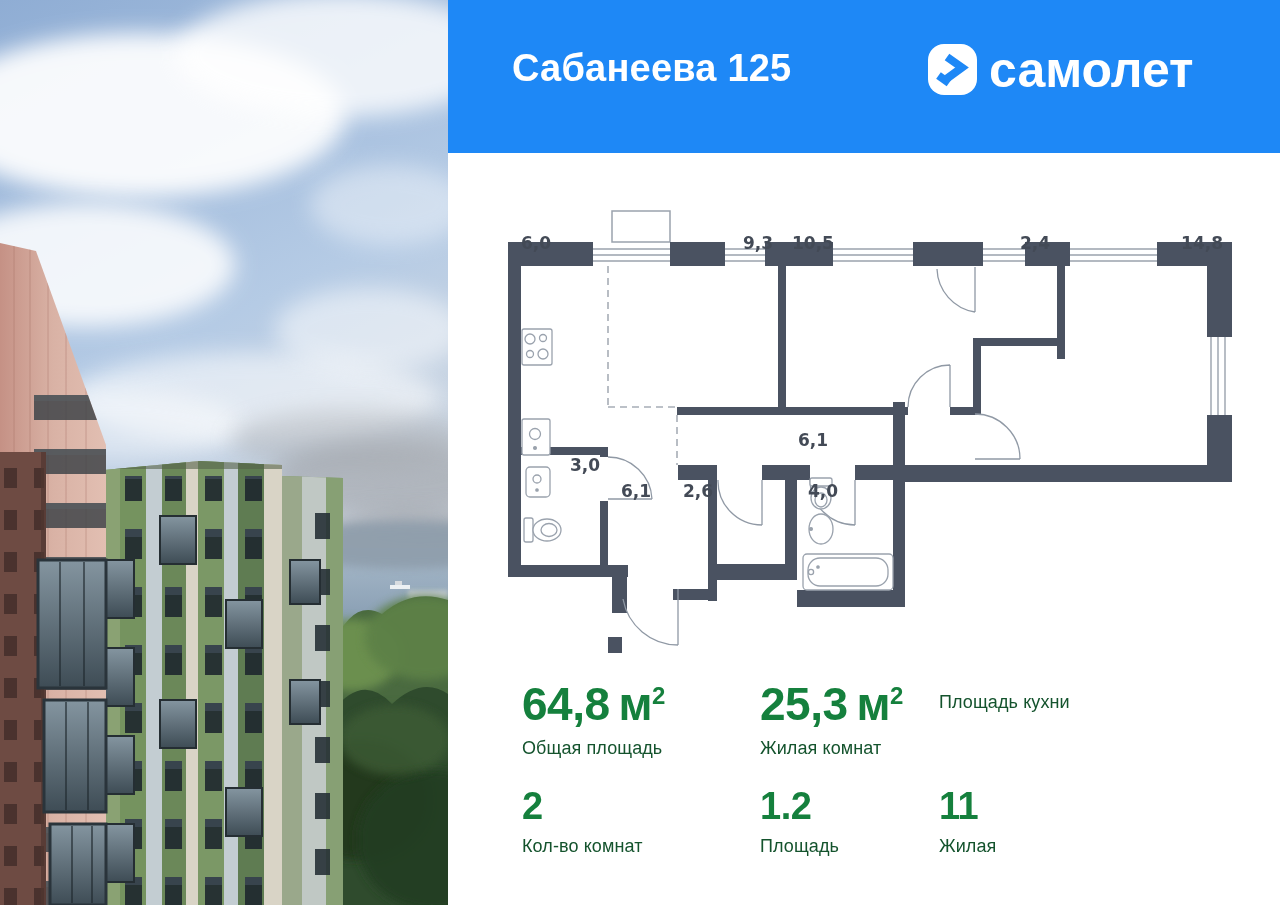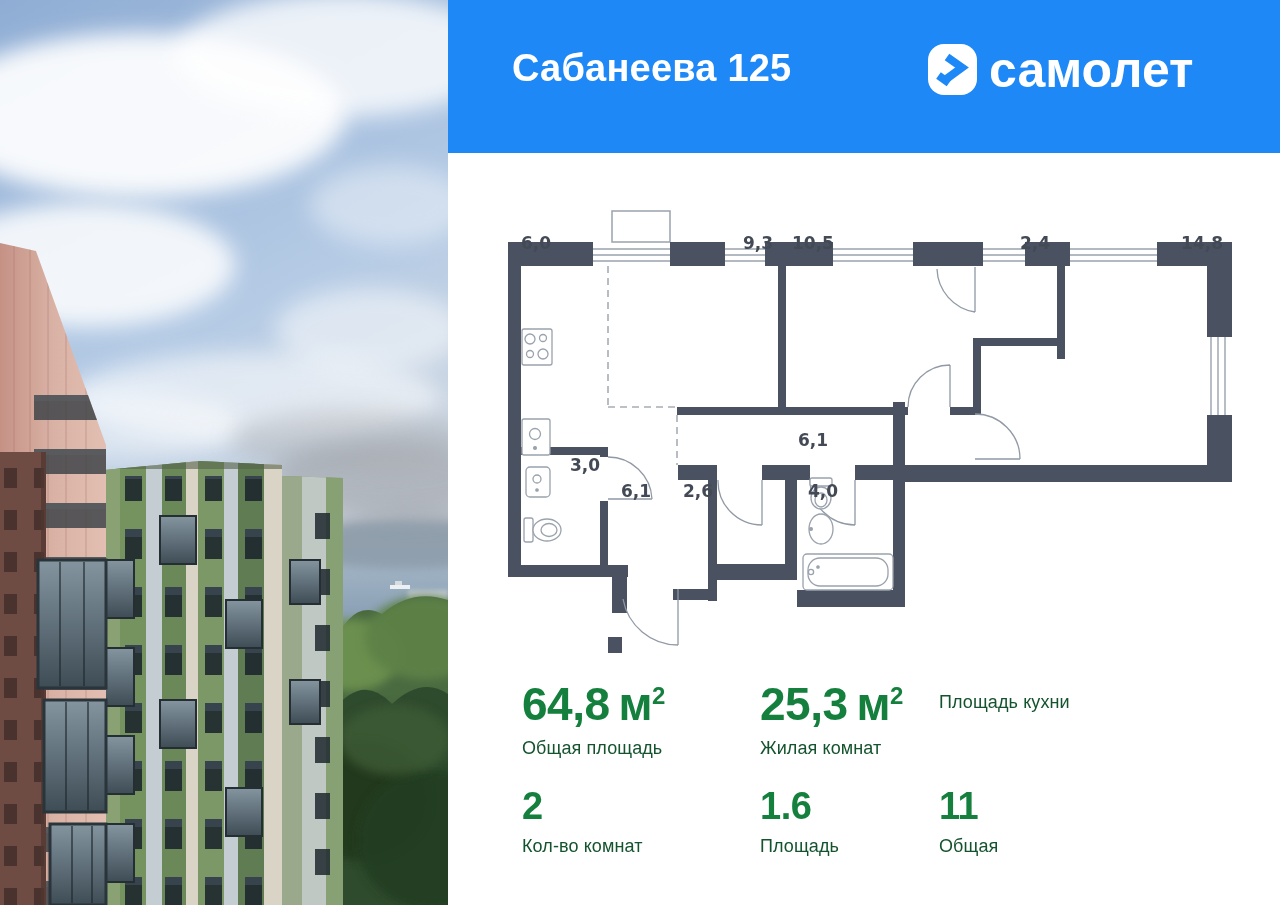--- a/index.html
+++ b/index.html
@@ -325,21 +325,21 @@
     <div class="lbl">Жилая комнат</div>
   </div>
   <div class="stat r1 c3">
     <div class="lbl">Площадь кухни</div>
   </div>
   <div class="stat small r2 c1">
     <div class="val">2</div>
     <div class="lbl">Кол-во комнат</div>
   </div>
   <div class="stat small r2 c2">
-    <div class="val">1.6</div>
+    <div class="val">1.2</div>
     <div class="lbl">Площадь</div>
   </div>
   <div class="stat small r2 c3">
     <div class="val">11</div>
-    <div class="lbl">Общая</div>
+    <div class="lbl">Жилая</div>
   </div>
 
 </div>
 
 </body></html>

